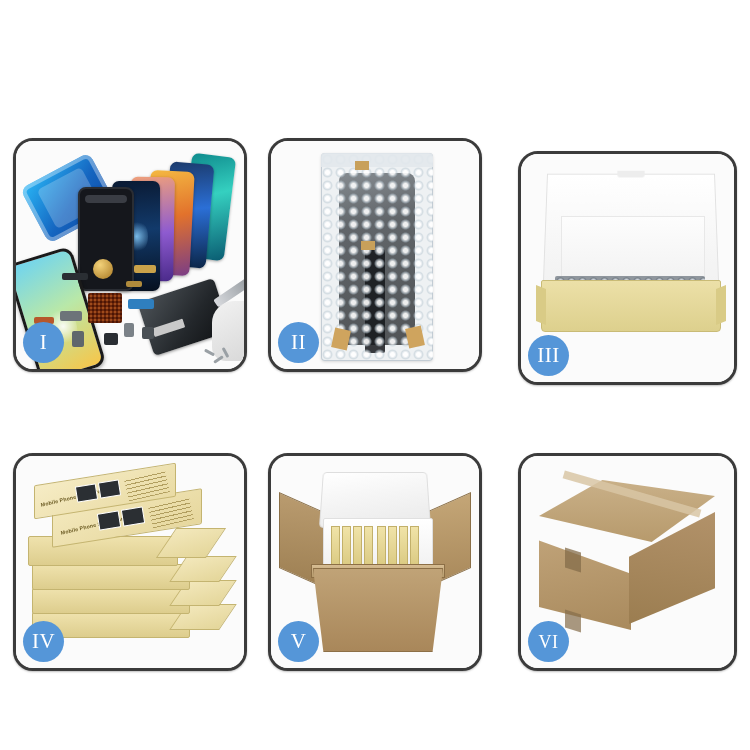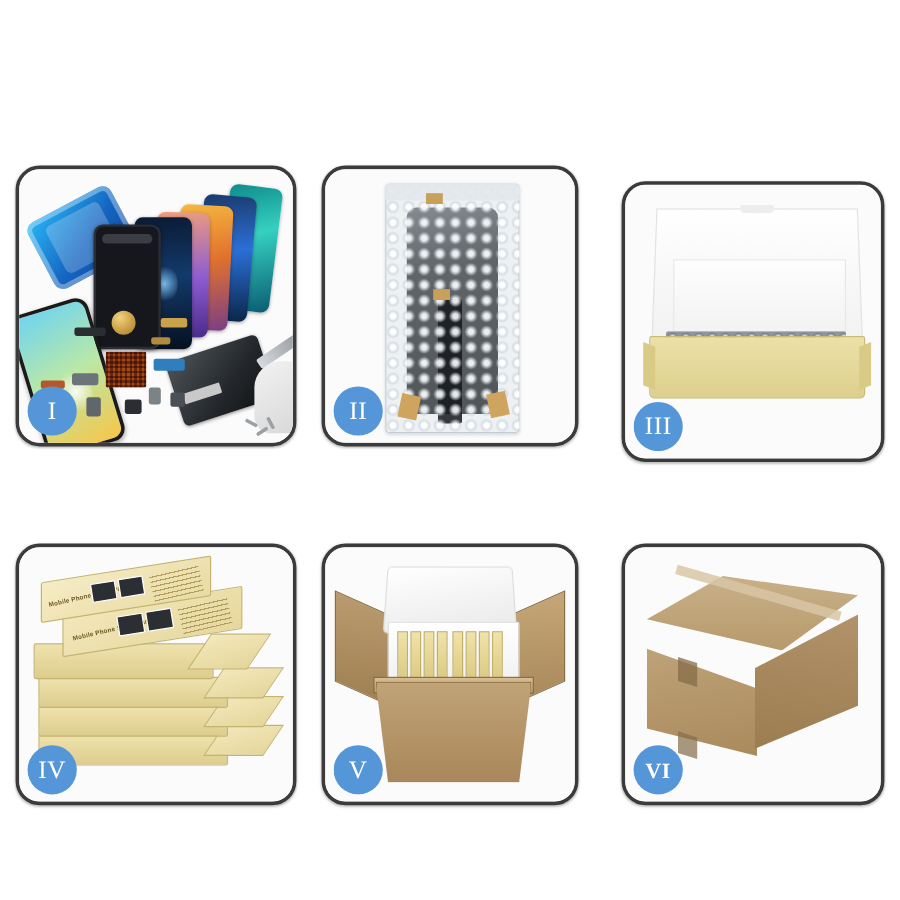--- a/index.html
+++ b/index.html
@@ -35,21 +35,21 @@
   .p6{left:518px;top:320px;width:219px;height:218px;}
 
   .stage{position:absolute;inset:0;background:#fbfbfb;}
 
   .badge{
     position:absolute;left:7px;bottom:6px;width:41px;height:41px;border-radius:50%;
     background:#5596d8;color:#ffffff;display:flex;align-items:center;justify-content:center;
     font-family:"Liberation Serif","DejaVu Serif",serif;font-size:21px;line-height:1;
     z-index:40;letter-spacing:0.5px;
   }
-  .badge.small{font-size:18px;font-weight:bold;}
+  .badge.small{font-size:18px;}
 
   
   .adhesive{
     position:absolute;left:14px;top:26px;width:78px;height:62px;
     background:linear-gradient(150deg,#29b6f6 0%,#1565c0 55%,#0d47a1 100%);
     border-radius:8px;transform:rotate(-28deg);
     box-shadow:inset 0 0 0 4px rgba(255,255,255,.35);
   }
   .adhesive:after{
     content:"";position:absolute;left:18%;top:14%;width:64%;height:72%;

